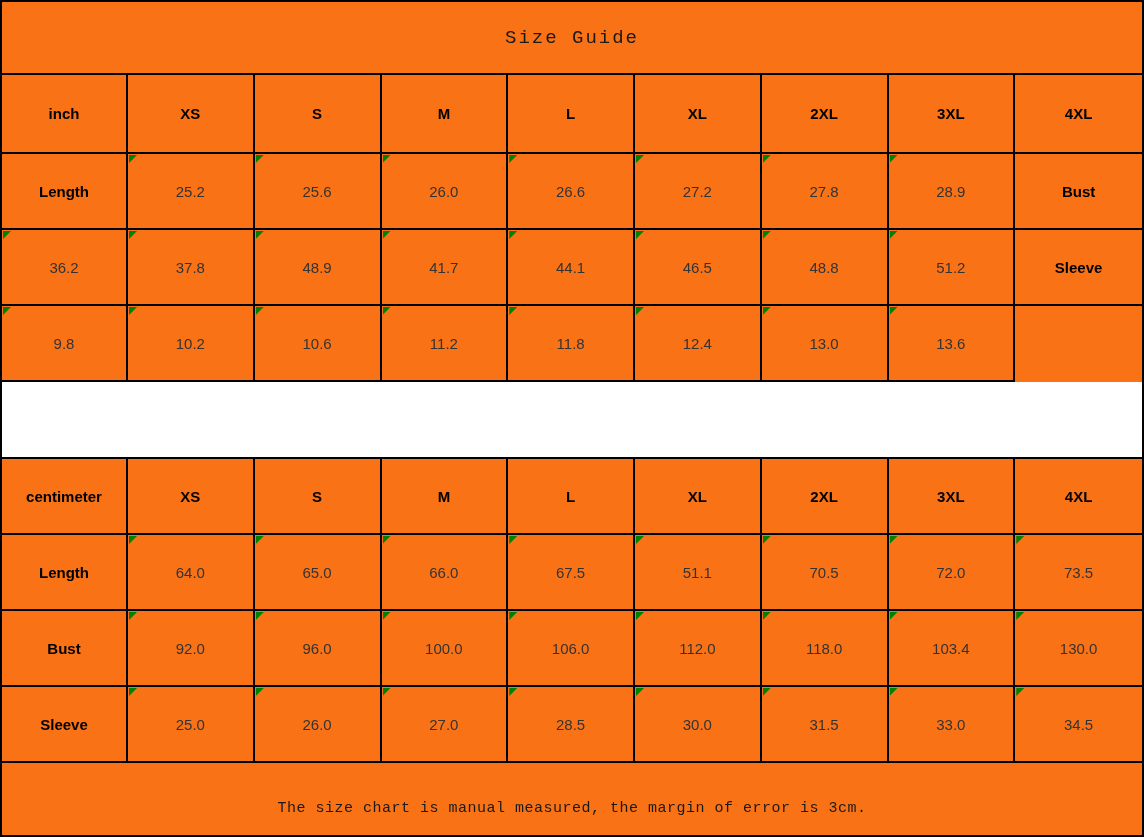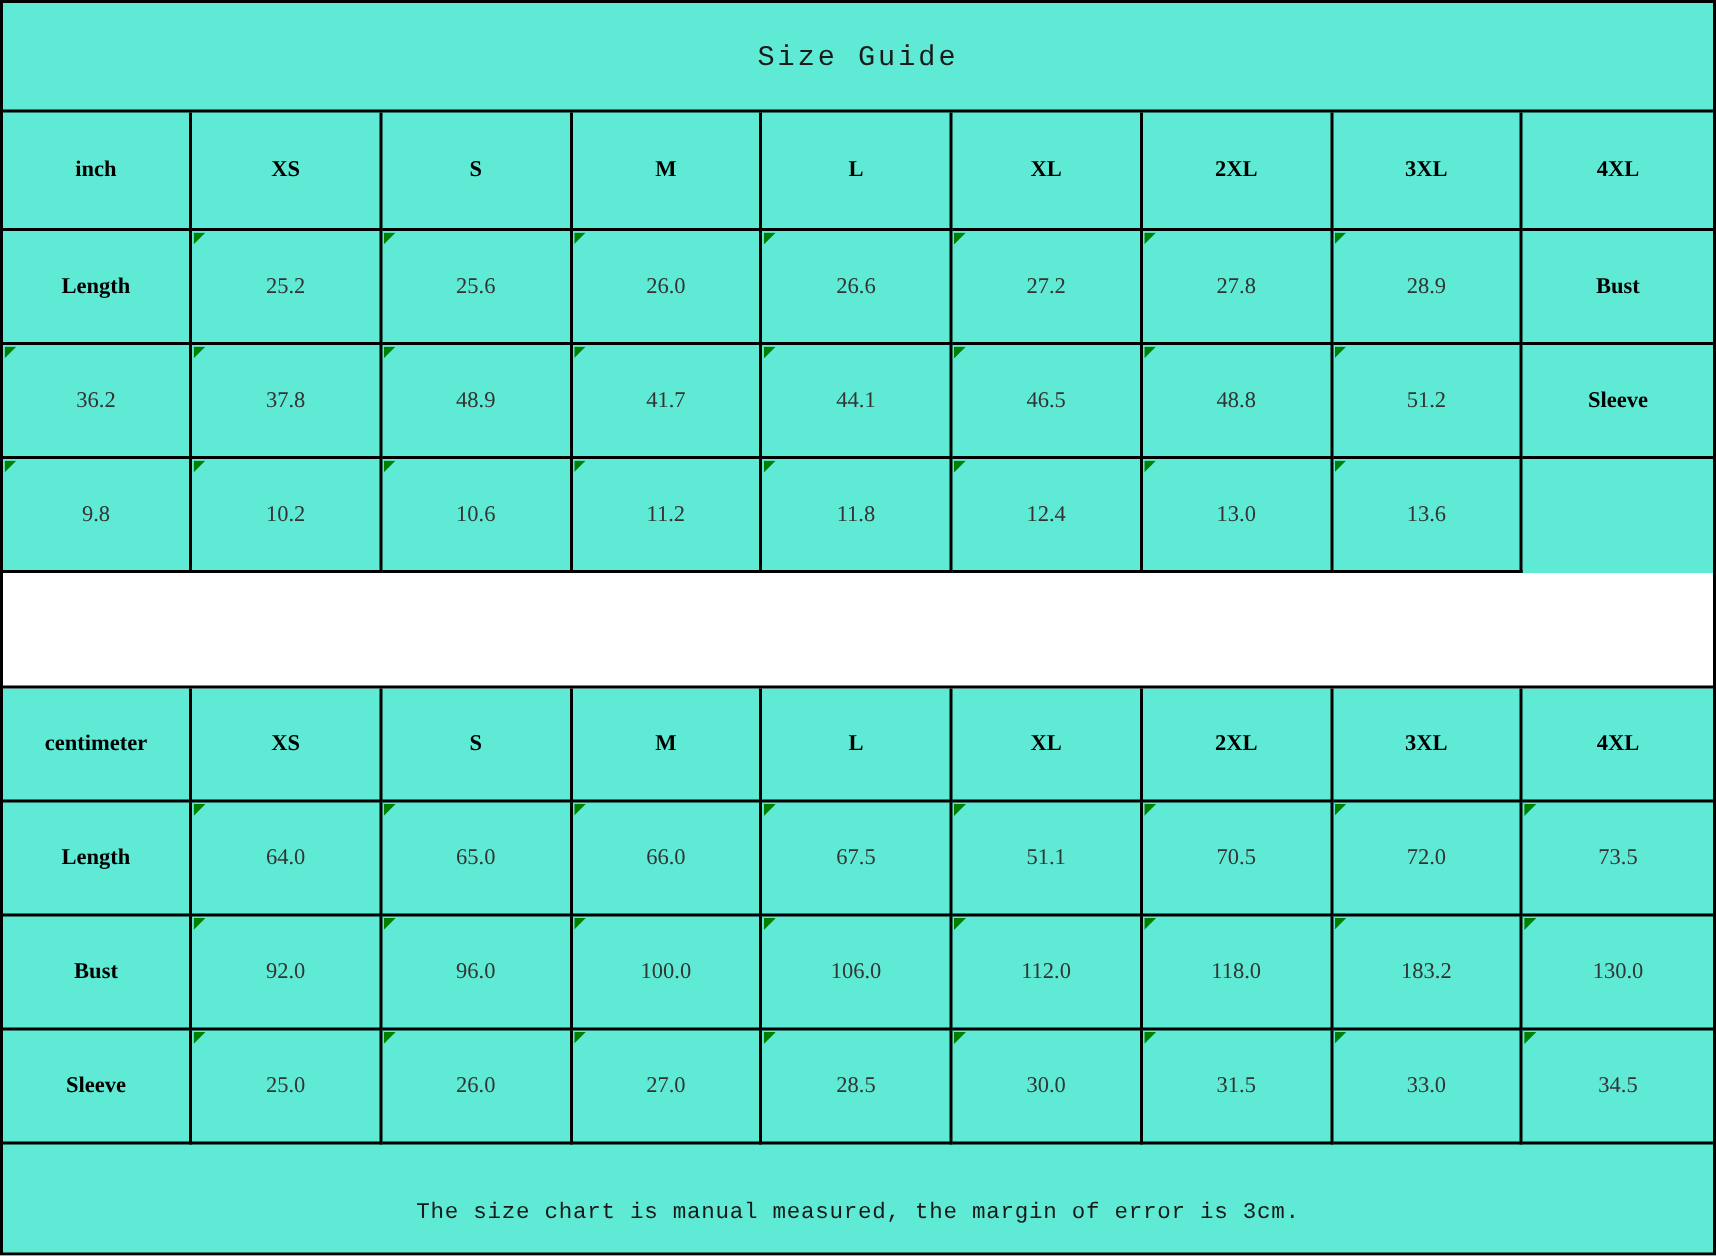--- a/index.html
+++ b/index.html
@@ -5,40 +5,39 @@
   * { margin: 0; padding: 0; box-sizing: border-box; }
   html, body { background: #fff; }
   body {
     font-family: "Liberation Sans", sans-serif;
     color: #000;
   }
   .sheet {
     position: relative;
     width: 1144px;
     height: 837px;
-    background: #5eead4;
+    background: #f97316;
     border: 2px solid #000;
   }
   .title-row {
     height: 73px;
     border-bottom: 2px solid #000;
     display: flex;
     align-items: center;
     justify-content: center;
   }
   .title-text {
     font-family: "Liberation Mono", "DejaVu Sans Mono", monospace;
     font-size: 19px;
     letter-spacing: 2px;
     color: #1a1a1a;
   }
   .stable {
     display: grid;
     grid-template-columns: 126px repeat(8, 1fr);
-    font-family: Liberation Serif, serif;
   }
   .stable.inch  { grid-template-rows: 79px 76px 76px 76px; }
   .stable.cm    { grid-template-rows: 76px 76px 76px 76px; }
   .cell {
     position: relative;
     border-right: 2px solid #000;
     border-bottom: 2px solid #000;
     display: flex;
     align-items: center;
     justify-content: center;
@@ -308,21 +307,21 @@
       <div class="cell val">
         <div class="corner-marker" style="background: rgb(0, 128, 0);"></div>
         <span>112.0</span>
       </div>
       <div class="cell val">
         <div class="corner-marker" style="background: rgb(0, 128, 0);"></div>
         <span>118.0</span>
       </div>
       <div class="cell val">
         <div class="corner-marker" style="background: rgb(0, 128, 0);"></div>
-        <span>183.2</span>
+        <span>103.4</span>
       </div>
       <div class="cell val">
         <div class="corner-marker" style="background: rgb(0, 128, 0);"></div>
         <span>130.0</span>
       </div>
       <div class="cell lbl">
         <span>Sleeve</span>
       </div>
       <div class="cell val">
         <div class="corner-marker" style="background: rgb(0, 128, 0);"></div>

